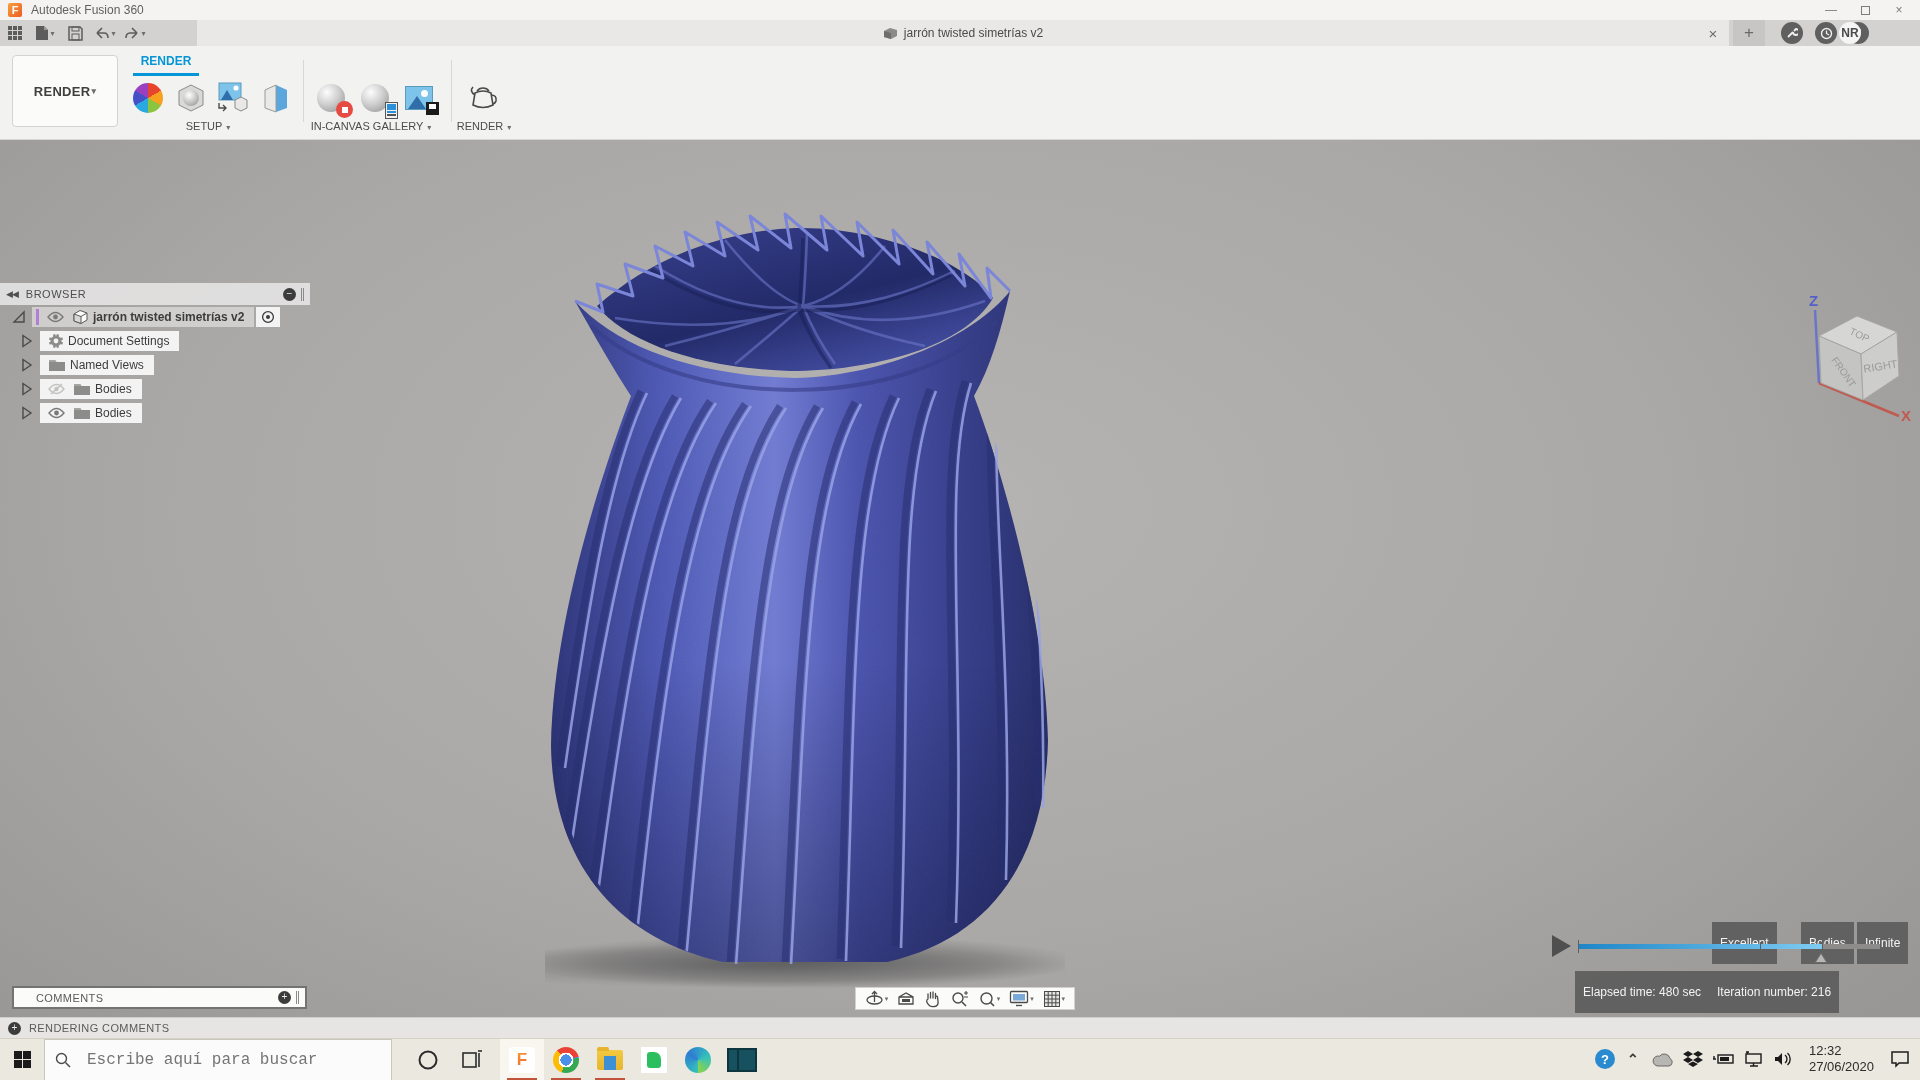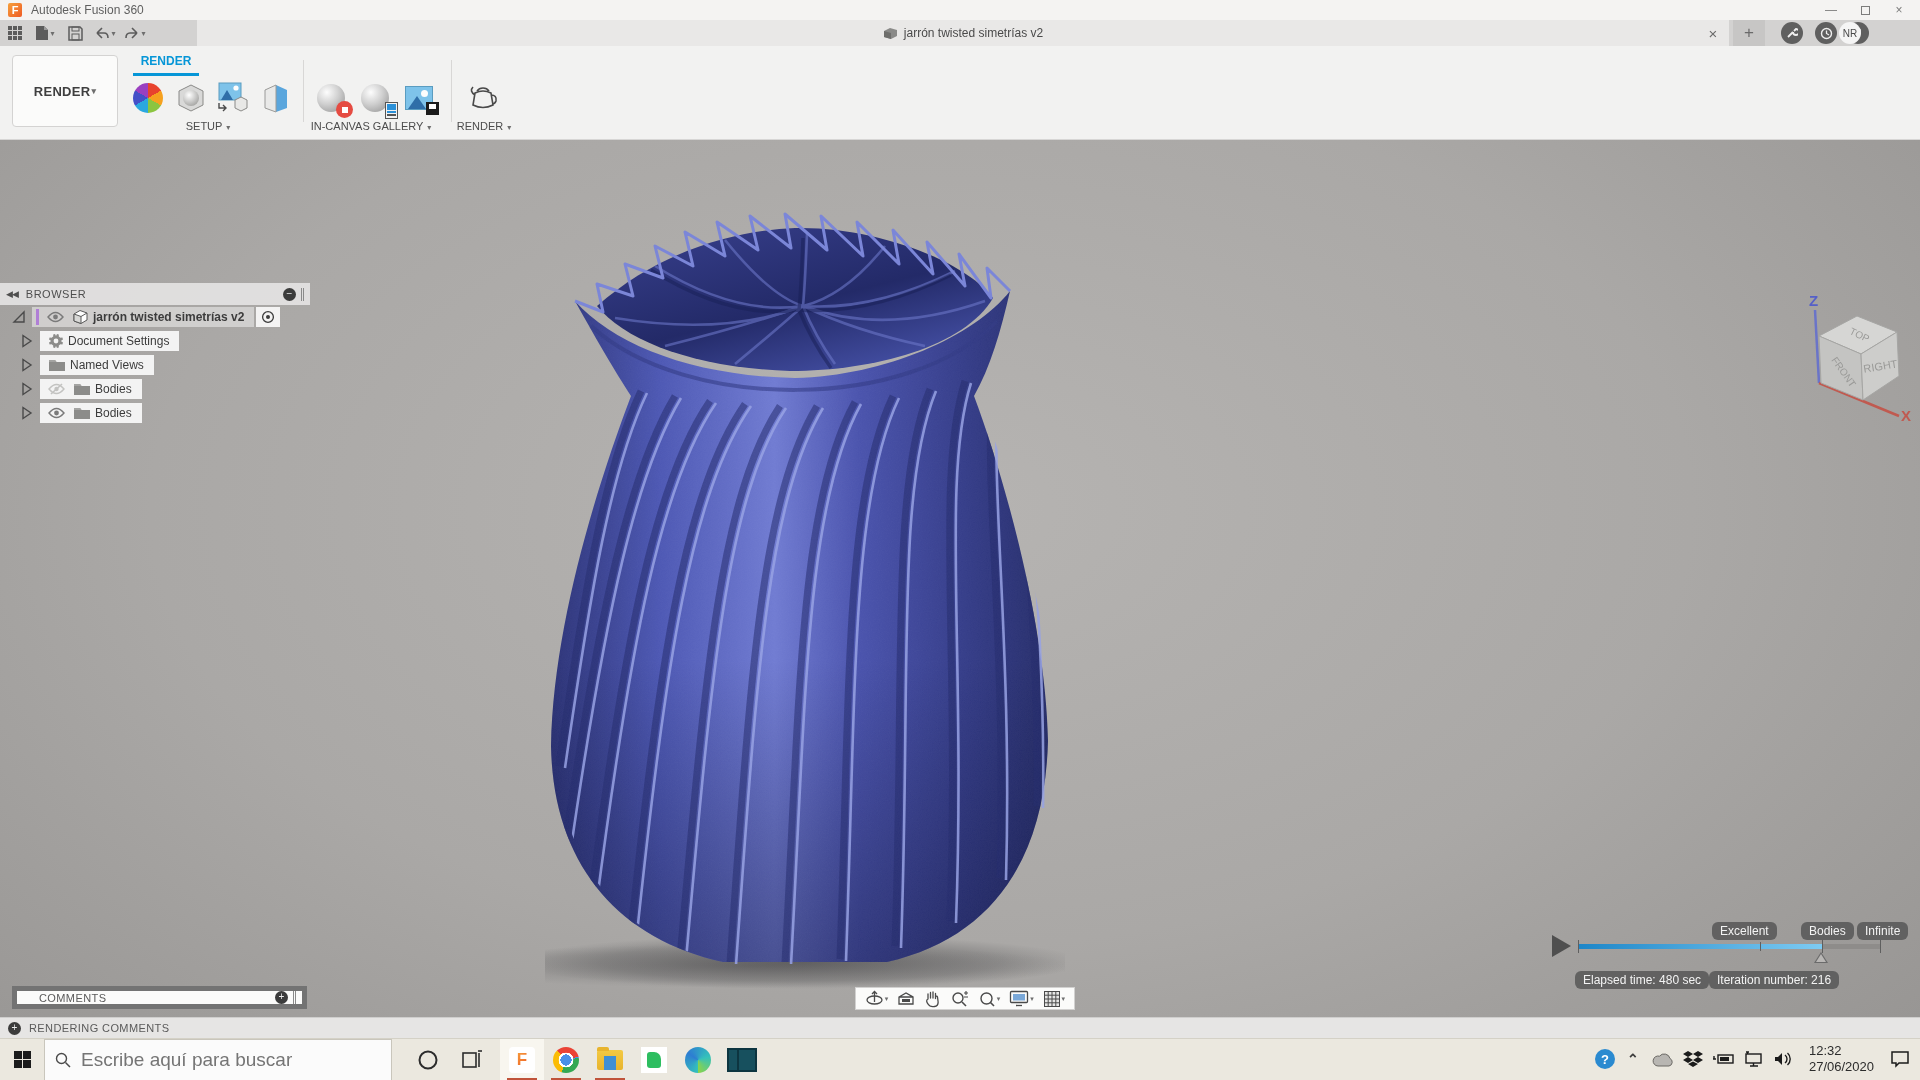--- a/index.html
+++ b/index.html
@@ -27,21 +27,21 @@
   #grid-icon span { background:#5c5c5c; }
   #doc-tab { position:absolute; left:197px; top:0; width:1532px; height:26px; background:#e9e8e7;
     display:flex; align-items:center; justify-content:center; font-size:12px; color:#4a4a4a; }
   #tab-doc-icon { margin-right:6px; }
   #tab-close { position:absolute; right:6px; top:3px; width:20px; height:20px; display:flex; align-items:center; justify-content:center; color:#6a6a6a; font-size:15px; }
   #tab-new { position:absolute; left:1733px; top:0; width:32px; height:26px; background:#c7c6c5; color:#6a6a6a; font-size:17px; display:flex; align-items:center; justify-content:center; }
   .circ-btn { width:22px; height:22px; border-radius:50%; background:#5f5f5f; color:#eee; display:flex; align-items:center; justify-content:center; font-size:12px; font-weight:bold; }
   #job-btn { position:absolute; left:1781px; top:2px; }
   #clock-btn { position:absolute; left:1815px; top:2px; }
   #help-btn { position:absolute; left:1847px; top:2px; }
-  #avatar { position:absolute; left:1839px; top:2px; width:22px; height:22px; border-radius:50%; background:#f5f5f5; color:#4a4a4a; font-size:10px; font-weight:normal; display:flex; align-items:center; justify-content:center; }
+  #avatar { position:absolute; left:1839px; top:2px; width:22px; height:22px; border-radius:50%; background:#f5f5f5; color:#4a4a4a; font-size:12px; font-weight:bold; display:flex; align-items:center; justify-content:center; }
 
   
   #ribbon { left:0; top:46px; width:1920px; height:94px; background:#f2f2f1; border-bottom:1px solid #d7d6d5; }
   #workspace-btn { position:absolute; left:12px; top:9px; width:106px; height:72px; background:#fbfbfa;
     border:1px solid #d4d3d2; border-radius:4px; display:flex; align-items:center; justify-content:center;
     font-size:13px; font-weight:bold; color:#3f3f3f; letter-spacing:.3px; }
   #ribbon-tab { position:absolute; left:133px; top:8px; width:66px; text-align:center; font-size:12px; font-weight:bold; color:#0696d7; padding-bottom:5px; border-bottom:3px solid #0696d7; }
   .tool { position:absolute; top:32px; width:40px; height:40px; display:flex; align-items:center; justify-content:center; }
   .grp-label { position:absolute; top:74px; font-size:11px; color:#4c4c4c; white-space:nowrap; transform:translateX(-50%); }
   .vsep { position:absolute; top:14px; width:1px; height:62px; background:#d8d7d6; }
@@ -73,48 +73,48 @@
   .chip { display:flex; align-items:center; height:20px; background:rgba(250,250,250,.92); padding:0 10px 0 4px; font-size:12px; color:#3c3c3c; }
   .chip-root { background:rgba(210,209,208,.95); font-weight:bold; }
   .vbar { width:3px; height:16px; background:#b07fd6; margin-right:4px; }
   .tree-ico { margin:0 4px; display:flex; }
   .target-chip { display:flex; align-items:center; justify-content:center; width:24px; height:20px; background:rgba(250,250,250,.92); margin-left:2px; }
 
   
   #viewcube { left:1795px; top:148px; }
 
   
-  .badge { position:absolute; background:rgba(92,92,92,.92); color:#f3f3f3; font-size:12px; padding:2px 8px; border-radius:6px; white-space:nowrap; }
+  .badge { position:absolute; background:rgba(92,92,92,.92); color:#f3f3f3; font-size:12px; padding:14px 8px; border-radius:0; white-space:nowrap; }
   #play-btn { position:absolute; left:1552px; top:935px; width:0; height:0; border-top:11px solid transparent; border-bottom:11px solid transparent; border-left:19px solid #4f4f4f; }
   #prog-track { position:absolute; left:1578px; top:944px; width:303px; height:5px; background:#8e8c8a; }
   #prog-fill { height:5px; width:244px; background:linear-gradient(90deg,#1d86c8,#7ecbf2); }
   .prog-tick { position:absolute; top:-4px; width:1px; height:13px; background:#5f5f5f; }
   #prog-marker { position:absolute; left:1814px; top:952px; width:0; height:0; border-left:7px solid transparent; border-right:7px solid transparent; border-bottom:11px solid #6b6b6b; }
   #prog-marker:after { content:""; position:absolute; left:-5px; top:2px; border-left:5px solid transparent; border-right:5px solid transparent; border-bottom:8px solid #b9b7b5; }
 
   
   #navbar { left:855px; top:987px; width:220px; height:23px; background:#fbfbfa; border:1px solid #d2d1d0; display:flex; align-items:center; justify-content:space-evenly; }
   #navbar svg { display:block; }
   #navbar .caret { font-size:7px; }
 
   
-  #comments { left:12px; top:986px; width:295px; height:23px; background:#fbfbfa; border:5px solid #737373; display:flex; align-items:center; padding:0 6px 0 22px; }
+  #comments { left:12px; top:986px; width:295px; height:23px; background:#fbfbfa; border:2px solid #737373; display:flex; align-items:center; padding:0 6px 0 22px; }
   #comments .lbl { flex:1; font-size:11px; color:#5a5a5a; letter-spacing:.4px; }
 
   
   #statusbar { left:0; top:1017px; width:1920px; height:21px; background:#e6e5e4; border-top:1px solid #cfcecd; display:flex; align-items:center; padding-left:8px; }
   #statusbar .lbl { font-size:11px; color:#5a5a5a; margin-left:8px; letter-spacing:.4px; }
 
   
   #taskbar { left:0; top:1038px; width:1920px; height:42px; background:#ebe8df; border-top:1px solid #d4d1c6; display:flex; align-items:center; }
   #start-btn { width:44px; height:42px; display:flex; align-items:center; justify-content:center; }
   #win-logo { display:grid; grid-template-columns:8px 8px; grid-template-rows:8px 8px; gap:1px; }
   #win-logo span { background:#1b1b1b; }
   #search-box { width:348px; height:42px; background:#fbfbfb; border:1px solid #c9c6bc; display:flex; align-items:center; padding:0 10px; }
-  #search-box input { border:none; outline:none; background:transparent; font-size:19px; color:#3c3c3c; margin-left:10px; width:280px; font-family:Liberation Sans, sans-serif; }
+  #search-box input { border:none; outline:none; background:transparent; font-size:16px; color:#3c3c3c; margin-left:16px; width:280px; font-family:Liberation Mono, monospace; }
   .tb-btn { width:44px; height:42px; display:flex; align-items:center; justify-content:center; position:relative; }
   .tb-btn.active { background:#f8f6ef; }
   .tb-btn .runline { position:absolute; bottom:0; left:7px; right:7px; height:3px; background:#c0533a; }
   #chrome-ico { width:26px; height:26px; border-radius:50%;
     background:radial-gradient(circle at 50% 50%, #4a90e8 0 30%, #fff 31% 40%, transparent 41%),
     conic-gradient(from -45deg, #ea4335 0 120deg, #4a90e8 120deg 125deg, #34a853 125deg 245deg, #fbbc05 245deg 360deg); }
   #explorer-ico { width:26px; height:20px; background:linear-gradient(#f3c942,#e8b42e); border-radius:2px; position:relative; }
   #explorer-ico:before { content:""; position:absolute; left:0; top:-3px; width:12px; height:4px; background:#e8b42e; border-radius:2px 2px 0 0; }
   #explorer-ico:after { content:""; position:absolute; left:7px; top:6px; width:12px; height:14px; background:#3f8fd4; }
   #evernote-ico { width:26px; height:26px; background:#fff; display:flex; align-items:center; justify-content:center; }

